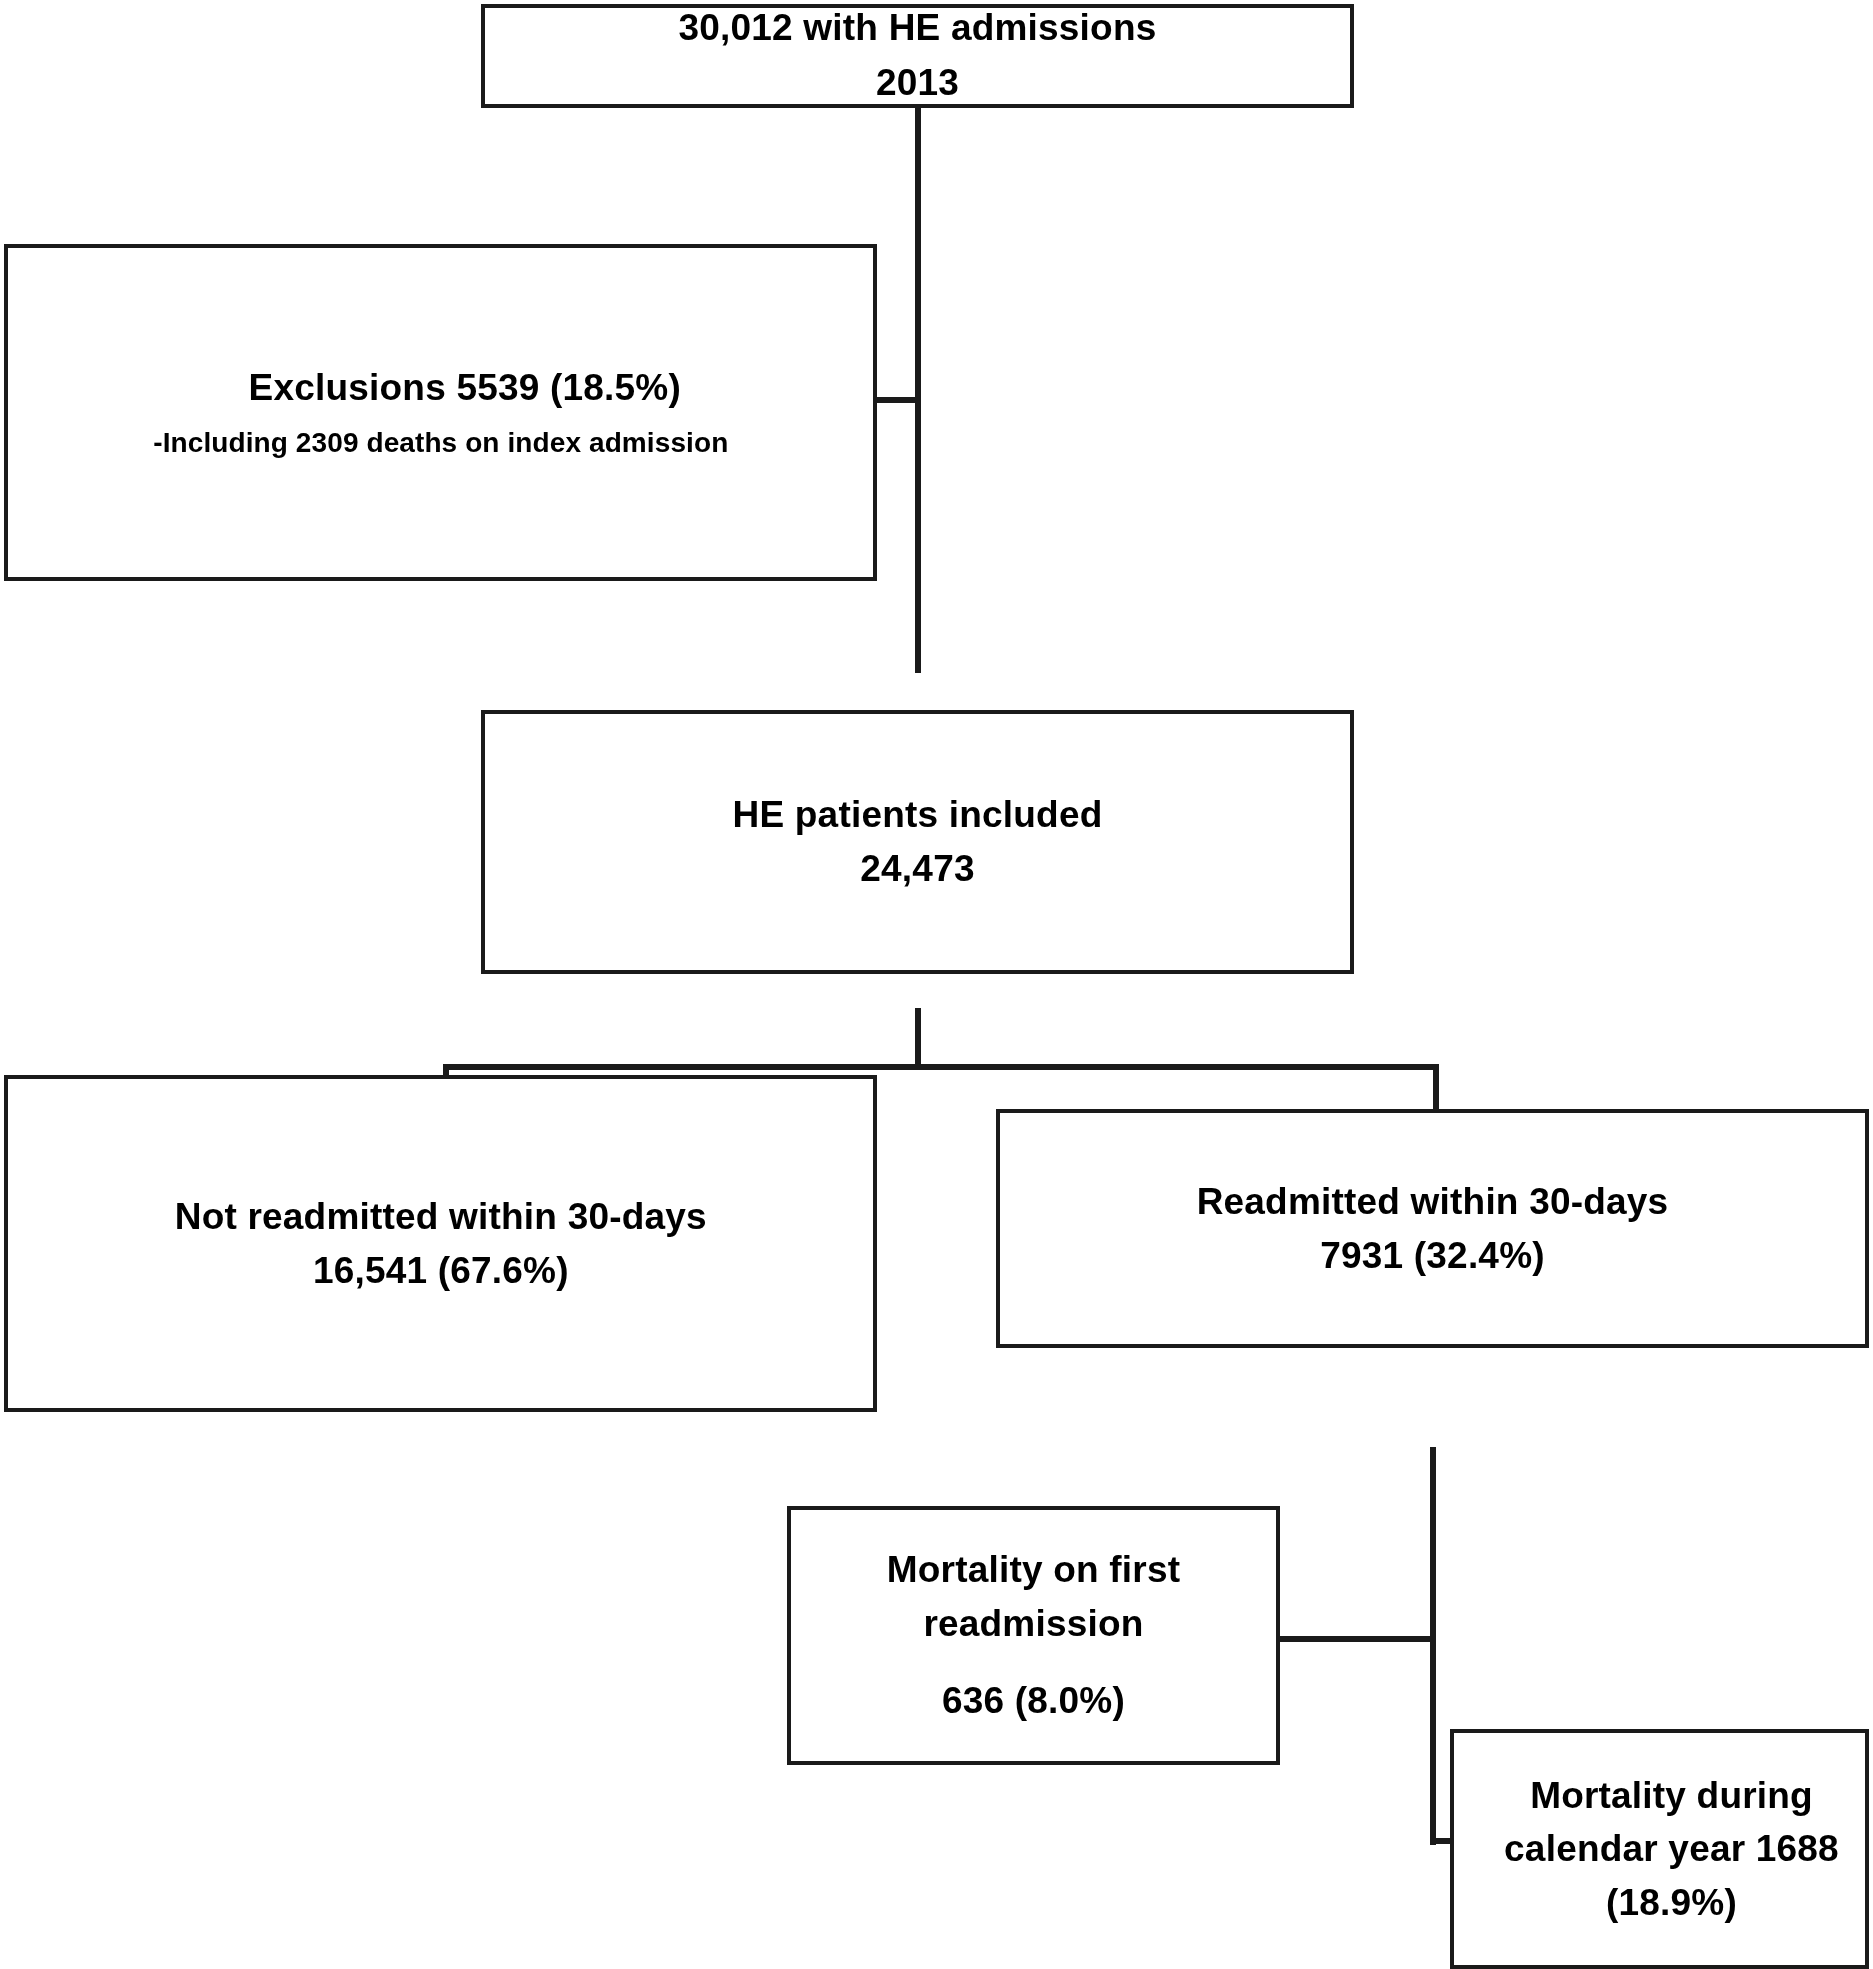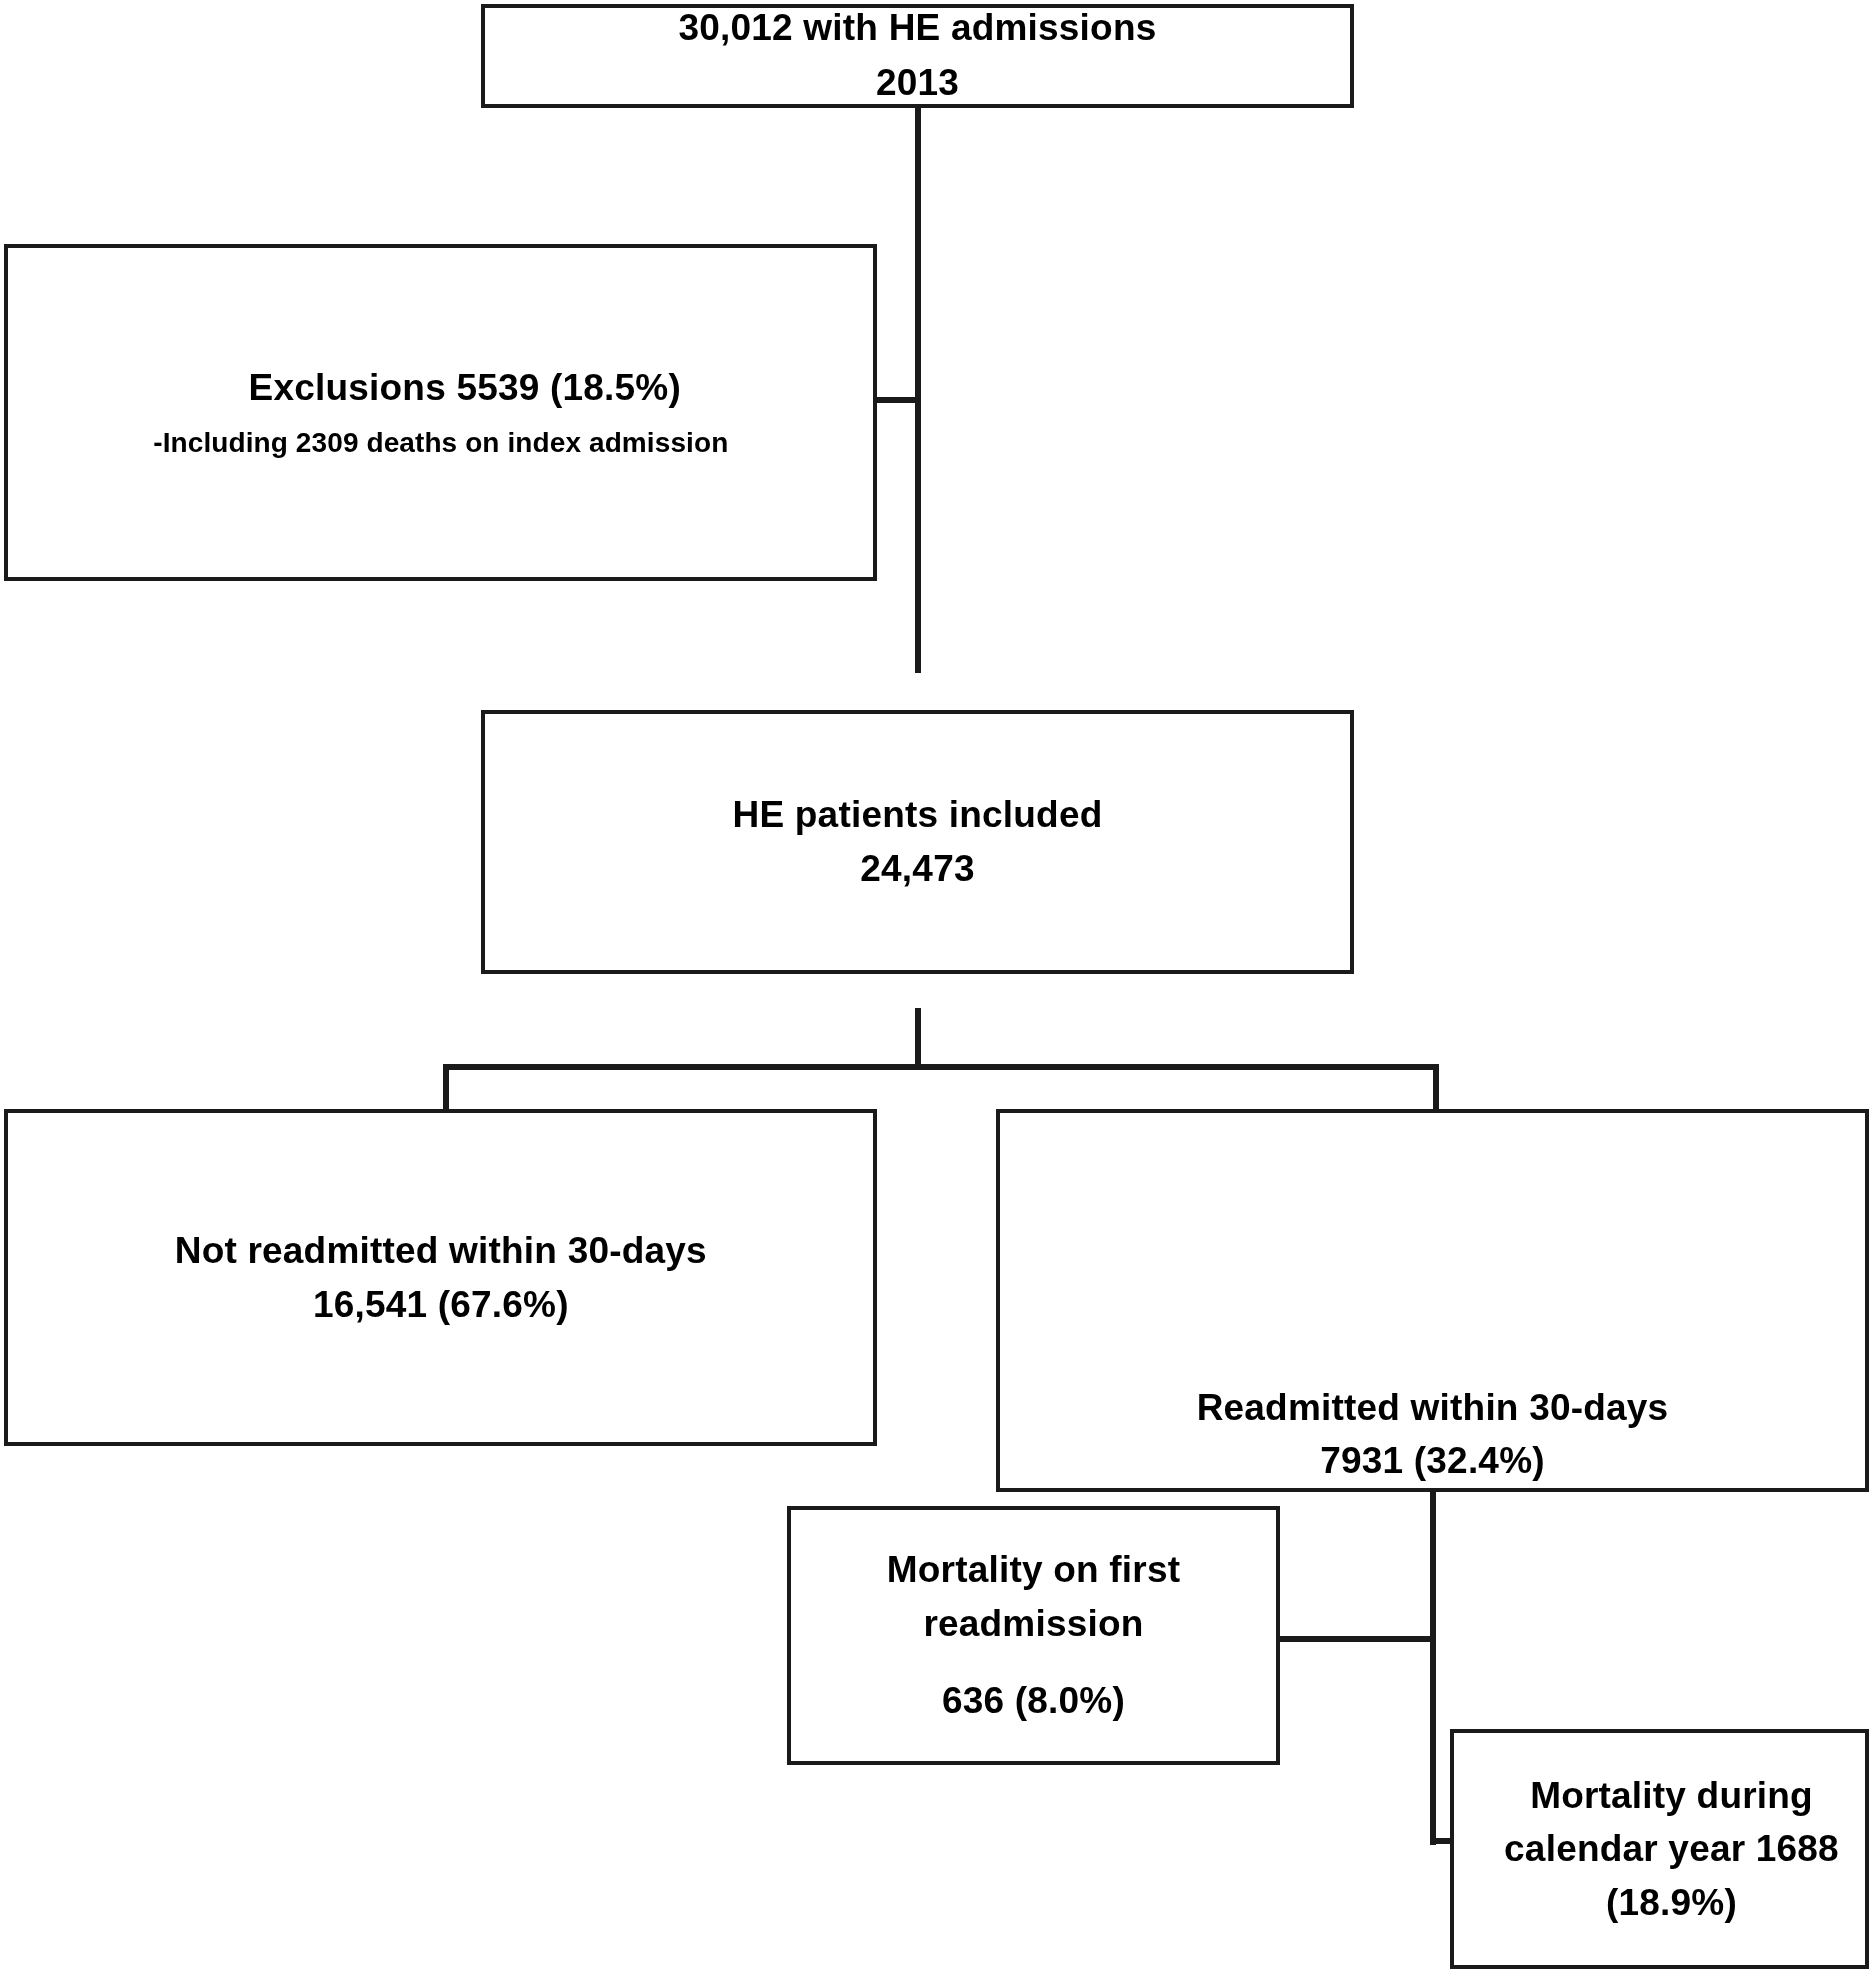--- a/index.html
+++ b/index.html
@@ -38,23 +38,23 @@
 
   
   #box-top      { left: 481px;  top: 3.5px;    width: 873px; height: 104px; }
   #box-top .l1  { margin-bottom: 1.7px; }
 
   #box-excl     { left: 4.3px;    top: 244px;  width: 873px; height: 337px; }
   #box-excl .l1 { margin-bottom: 8.6px; margin-left: 48px; }
 
   #box-incl     { left: 481px;  top: 710px;  width: 873px; height: 264px; }
 
-  #box-notread  { left: 4.3px;    top: 1109px; width: 873px; height: 337px; }
+  #box-notread  { left: 4.3px;    top: 1075px; width: 873px; height: 337px; }
 
-  #box-read     { left: 996px; top: 1109px; width: 873px; height: 383px; justify-content: flex-end; }
+  #box-read     { left: 996px; top: 1109px; width: 873px; height: 239px; }
 
   #box-mort1    { left: 787px;  top: 1506px; width: 493px;  height: 259px; }
   #box-mort1 .stacked { margin-bottom: 24px; }
 
   #box-mort2    { left: 1450px; top: 1729px; width: 419px;  height: 240px; padding-left: 24px; }
 
   
   .conn {
     position: absolute;
     background: #1a1a1a;

